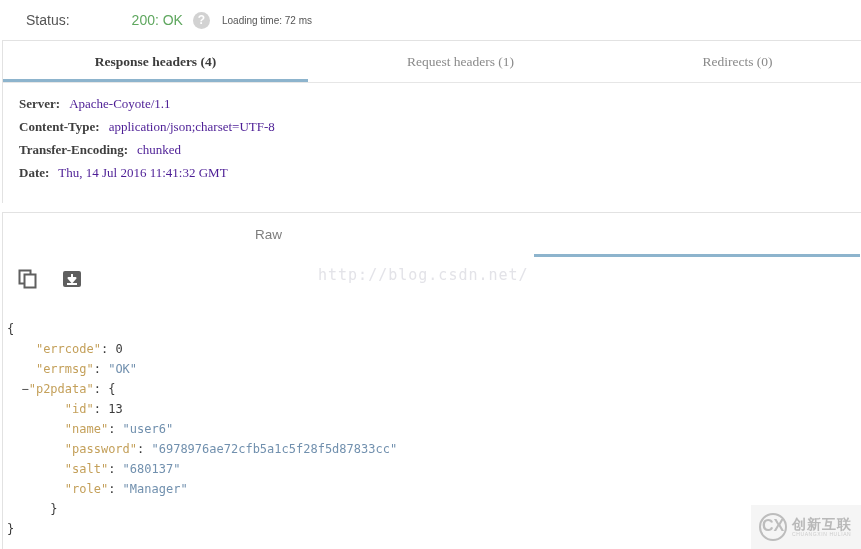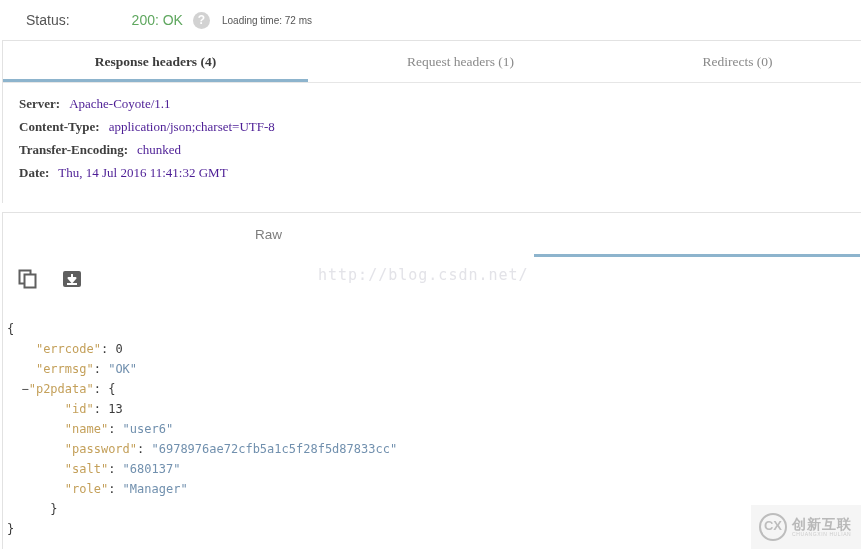--- a/index.html
+++ b/index.html
@@ -219,21 +219,21 @@
     box-sizing: border-box;
     background: #f5f5f5;
     user-select: none;
   }
   .logo-mark {
     width: 24px;
     height: 24px;
     border-radius: 50%;
     border: 2px solid #bdbdbd;
     color: #bdbdbd;
-    font-size: 13px;
+    font-size: 16px;
     font-weight: bold;
     line-height: 21px;
     text-align: center;
     margin-right: 5px;
     flex: 0 0 auto;
   }
   .logo-texts { line-height: 1.1; }
   .logo-cn {
     font-size: 14px;
     color: #b9b9b9;

